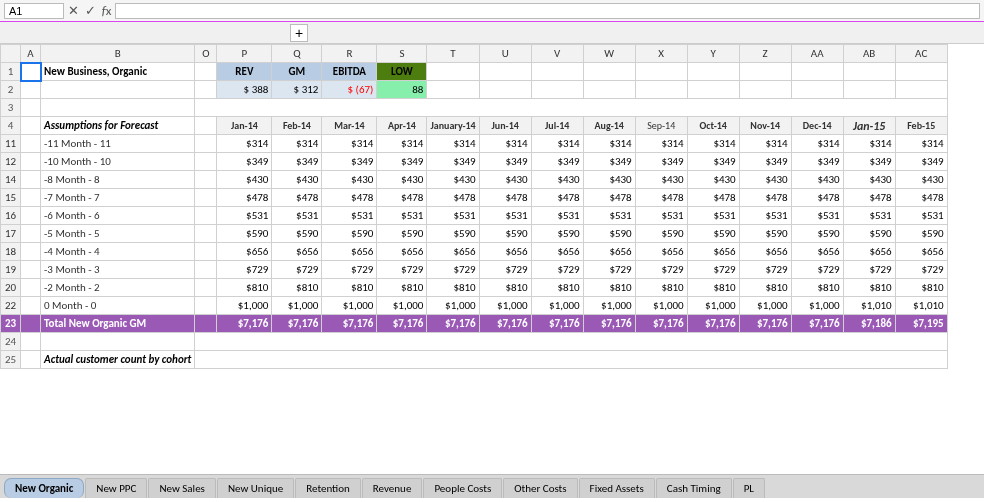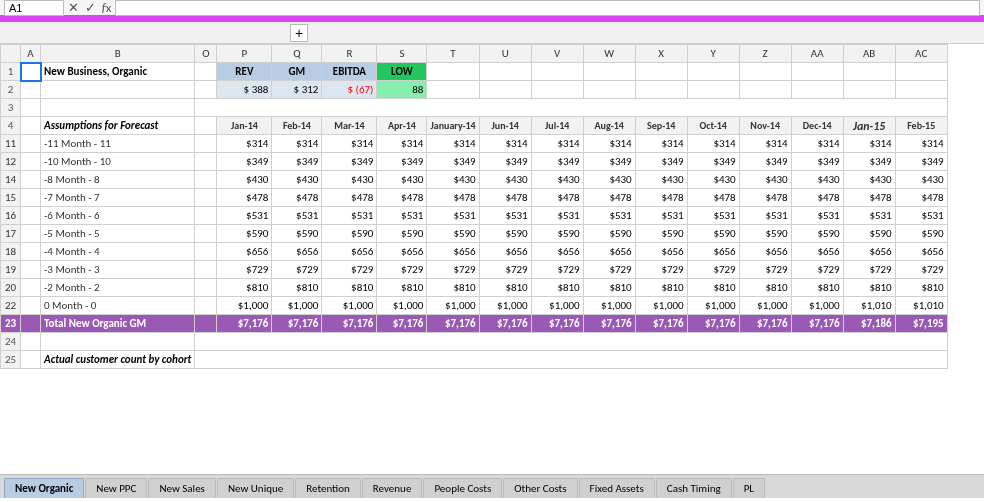--- a/index.html
+++ b/index.html
@@ -3,21 +3,21 @@
   <meta charset="utf-8">
   <style>
     * { box-sizing: border-box; margin: 0; padding: 0; }
     body { font-family: Calibri, Arial, sans-serif; font-size: 11px; background: #fff; overflow: hidden; }
 
     
     .formula-bar {
       display: flex;
       align-items: center;
       height: 22px;
-      border-bottom: 7px solid #d946ef;
+      border-bottom: 1px solid #d946ef;
       background: #f5f5f5;
       padding: 0 4px;
       gap: 4px;
     }
     .cell-ref {
       width: 60px;
       border: 1px solid #bbb;
       padding: 1px 4px;
       font-size: 11px;
       background: white;
@@ -87,21 +87,21 @@
 
     .money { text-align: right; }
     .bold { font-weight: bold; }
     .italic { font-style: italic; }
     .center { text-align: center; }
 
     
     .hdr-rev { background: #b8cce4; text-align: center; font-weight: bold; }
     .hdr-gm  { background: #b8cce4; text-align: center; font-weight: bold; }
     .hdr-ebitda { background: #b8cce4; text-align: center; font-weight: bold; }
-    .hdr-low { background: #22c55e; text-align: center; font-weight: bold; }
+    .hdr-low { background: #4d7c0f; text-align: center; font-weight: bold; }
 
     .val-rev { background: #dce6f1; text-align: right; }
     .val-gm  { background: #dce6f1; text-align: right; }
     .val-ebitda { background: #dce6f1; text-align: right; color: red; }
     .val-low { background: #86efac; text-align: right; }
 
     
     .data-row td { color: #333; }
     .data-row td.money { color: #000; }
 
@@ -131,20 +131,21 @@
       cursor: pointer;
       border: 1px solid #bbb;
       border-bottom: none;
       background: #d0d0d0;
       border-radius: 2px 2px 0 0;
     }
     .tab.active {
       background: #b8cce4;
       font-weight: bold;
       border-color: #8ea8c3;
+      border-radius: 7px;
     }
 
     .grid-wrapper {
       overflow: hidden;
       height: 430px;
     }
 
     
     .selected { outline: 2px solid #1a73e8; outline-offset: -1px; }
 
@@ -269,21 +270,21 @@
       <td class="italic bold">Assumptions for Forecast</td>
       <td></td>
       <td class="col-header center" style="font-size:10px;font-weight:bold;">Jan-14</td>
       <td class="col-header center" style="font-size:10px;font-weight:bold;">Feb-14</td>
       <td class="col-header center" style="font-size:10px;font-weight:bold;">Mar-14</td>
       <td class="col-header center" style="font-size:10px;font-weight:bold;">Apr-14</td>
       <td class="col-header center" style="font-size:10px;font-weight:bold;">January-14</td>
       <td class="col-header center" style="font-size:10px;font-weight:bold;">Jun-14</td>
       <td class="col-header center" style="font-size:10px;font-weight:bold;">Jul-14</td>
       <td class="col-header center" style="font-size:10px;font-weight:bold;">Aug-14</td>
-      <td class="col-header center" style="font-size:10px;font-weight:bold;">Sep-14</td>
+      <td class="col-header center" style="font-size:10px;font-weight:normal;">Sep-14</td>
       <td class="col-header center" style="font-size:10px;font-weight:bold;">Oct-14</td>
       <td class="col-header center" style="font-size:10px;font-weight:bold;">Nov-14</td>
       <td class="col-header center" style="font-size:10px;font-weight:bold;">Dec-14</td>
       <td class="col-header center" style="font-size:12px;font-weight:bold;font-style:italic;">Jan-15</td>
       <td class="col-header center" style="font-size:10px;font-weight:bold;">Feb-15</td>
     </tr>
 
     <tr class="data-row">
       <td class="row-num-col">11</td>
       <td></td>

